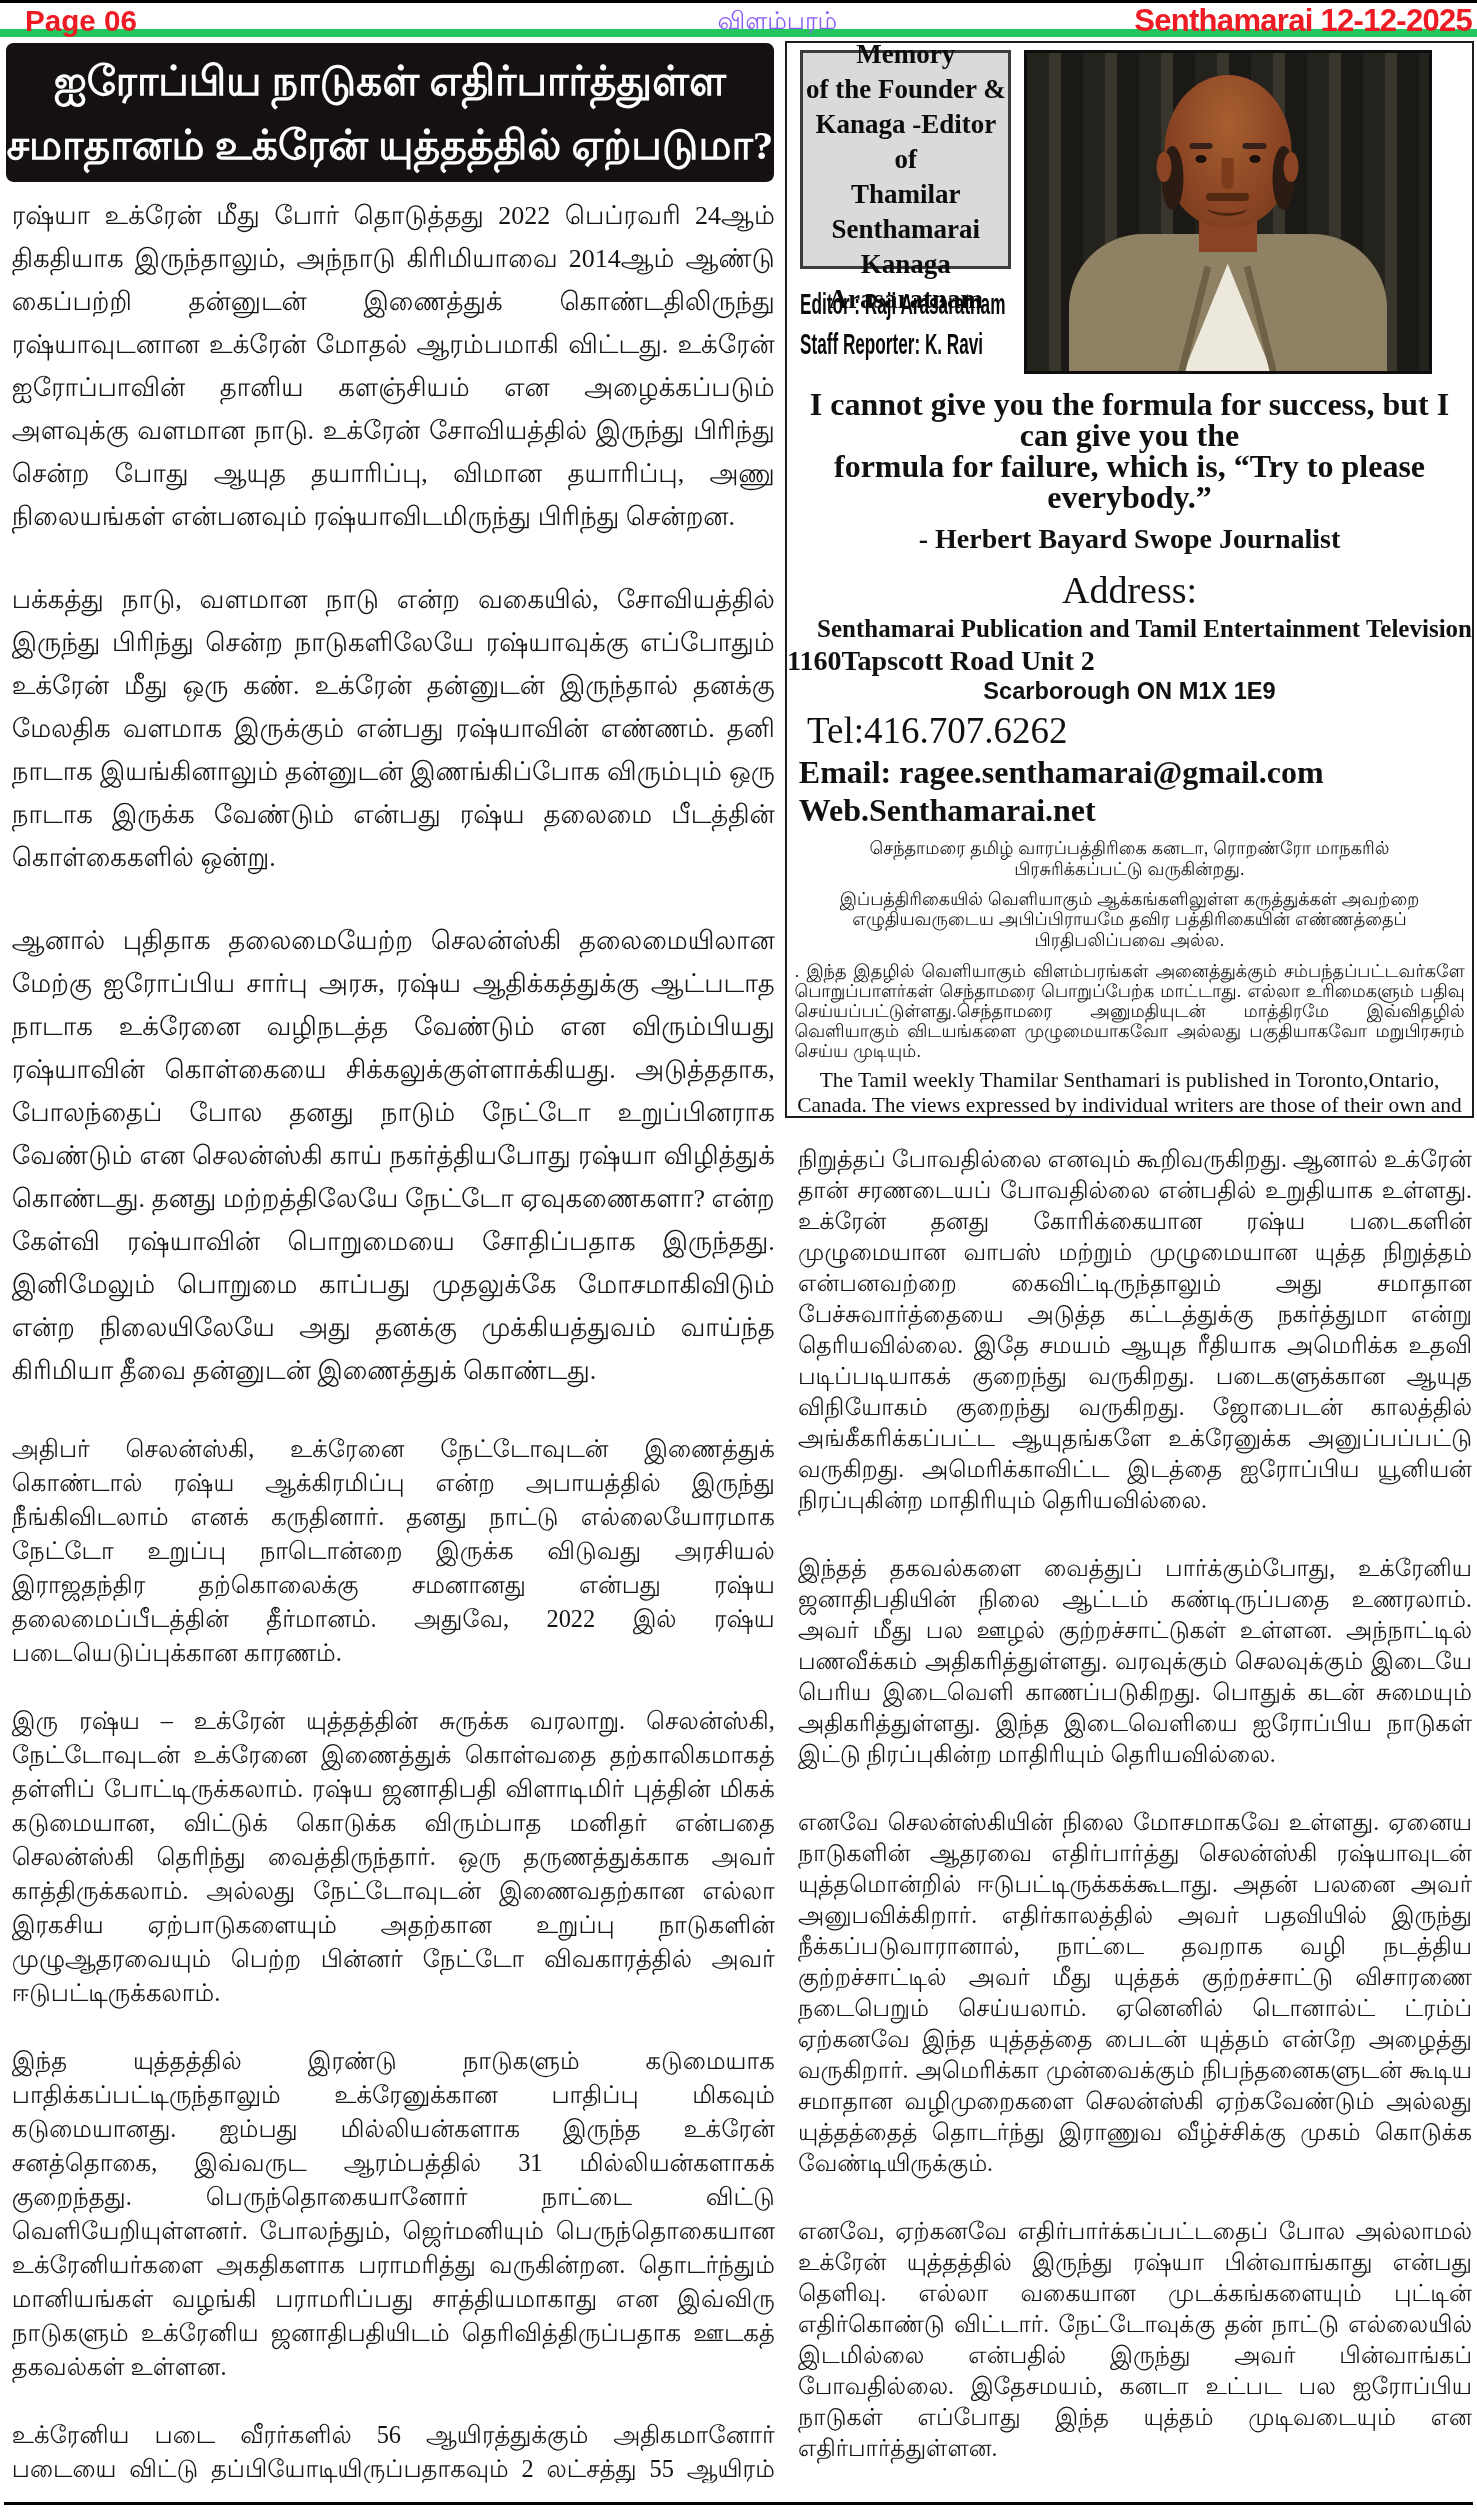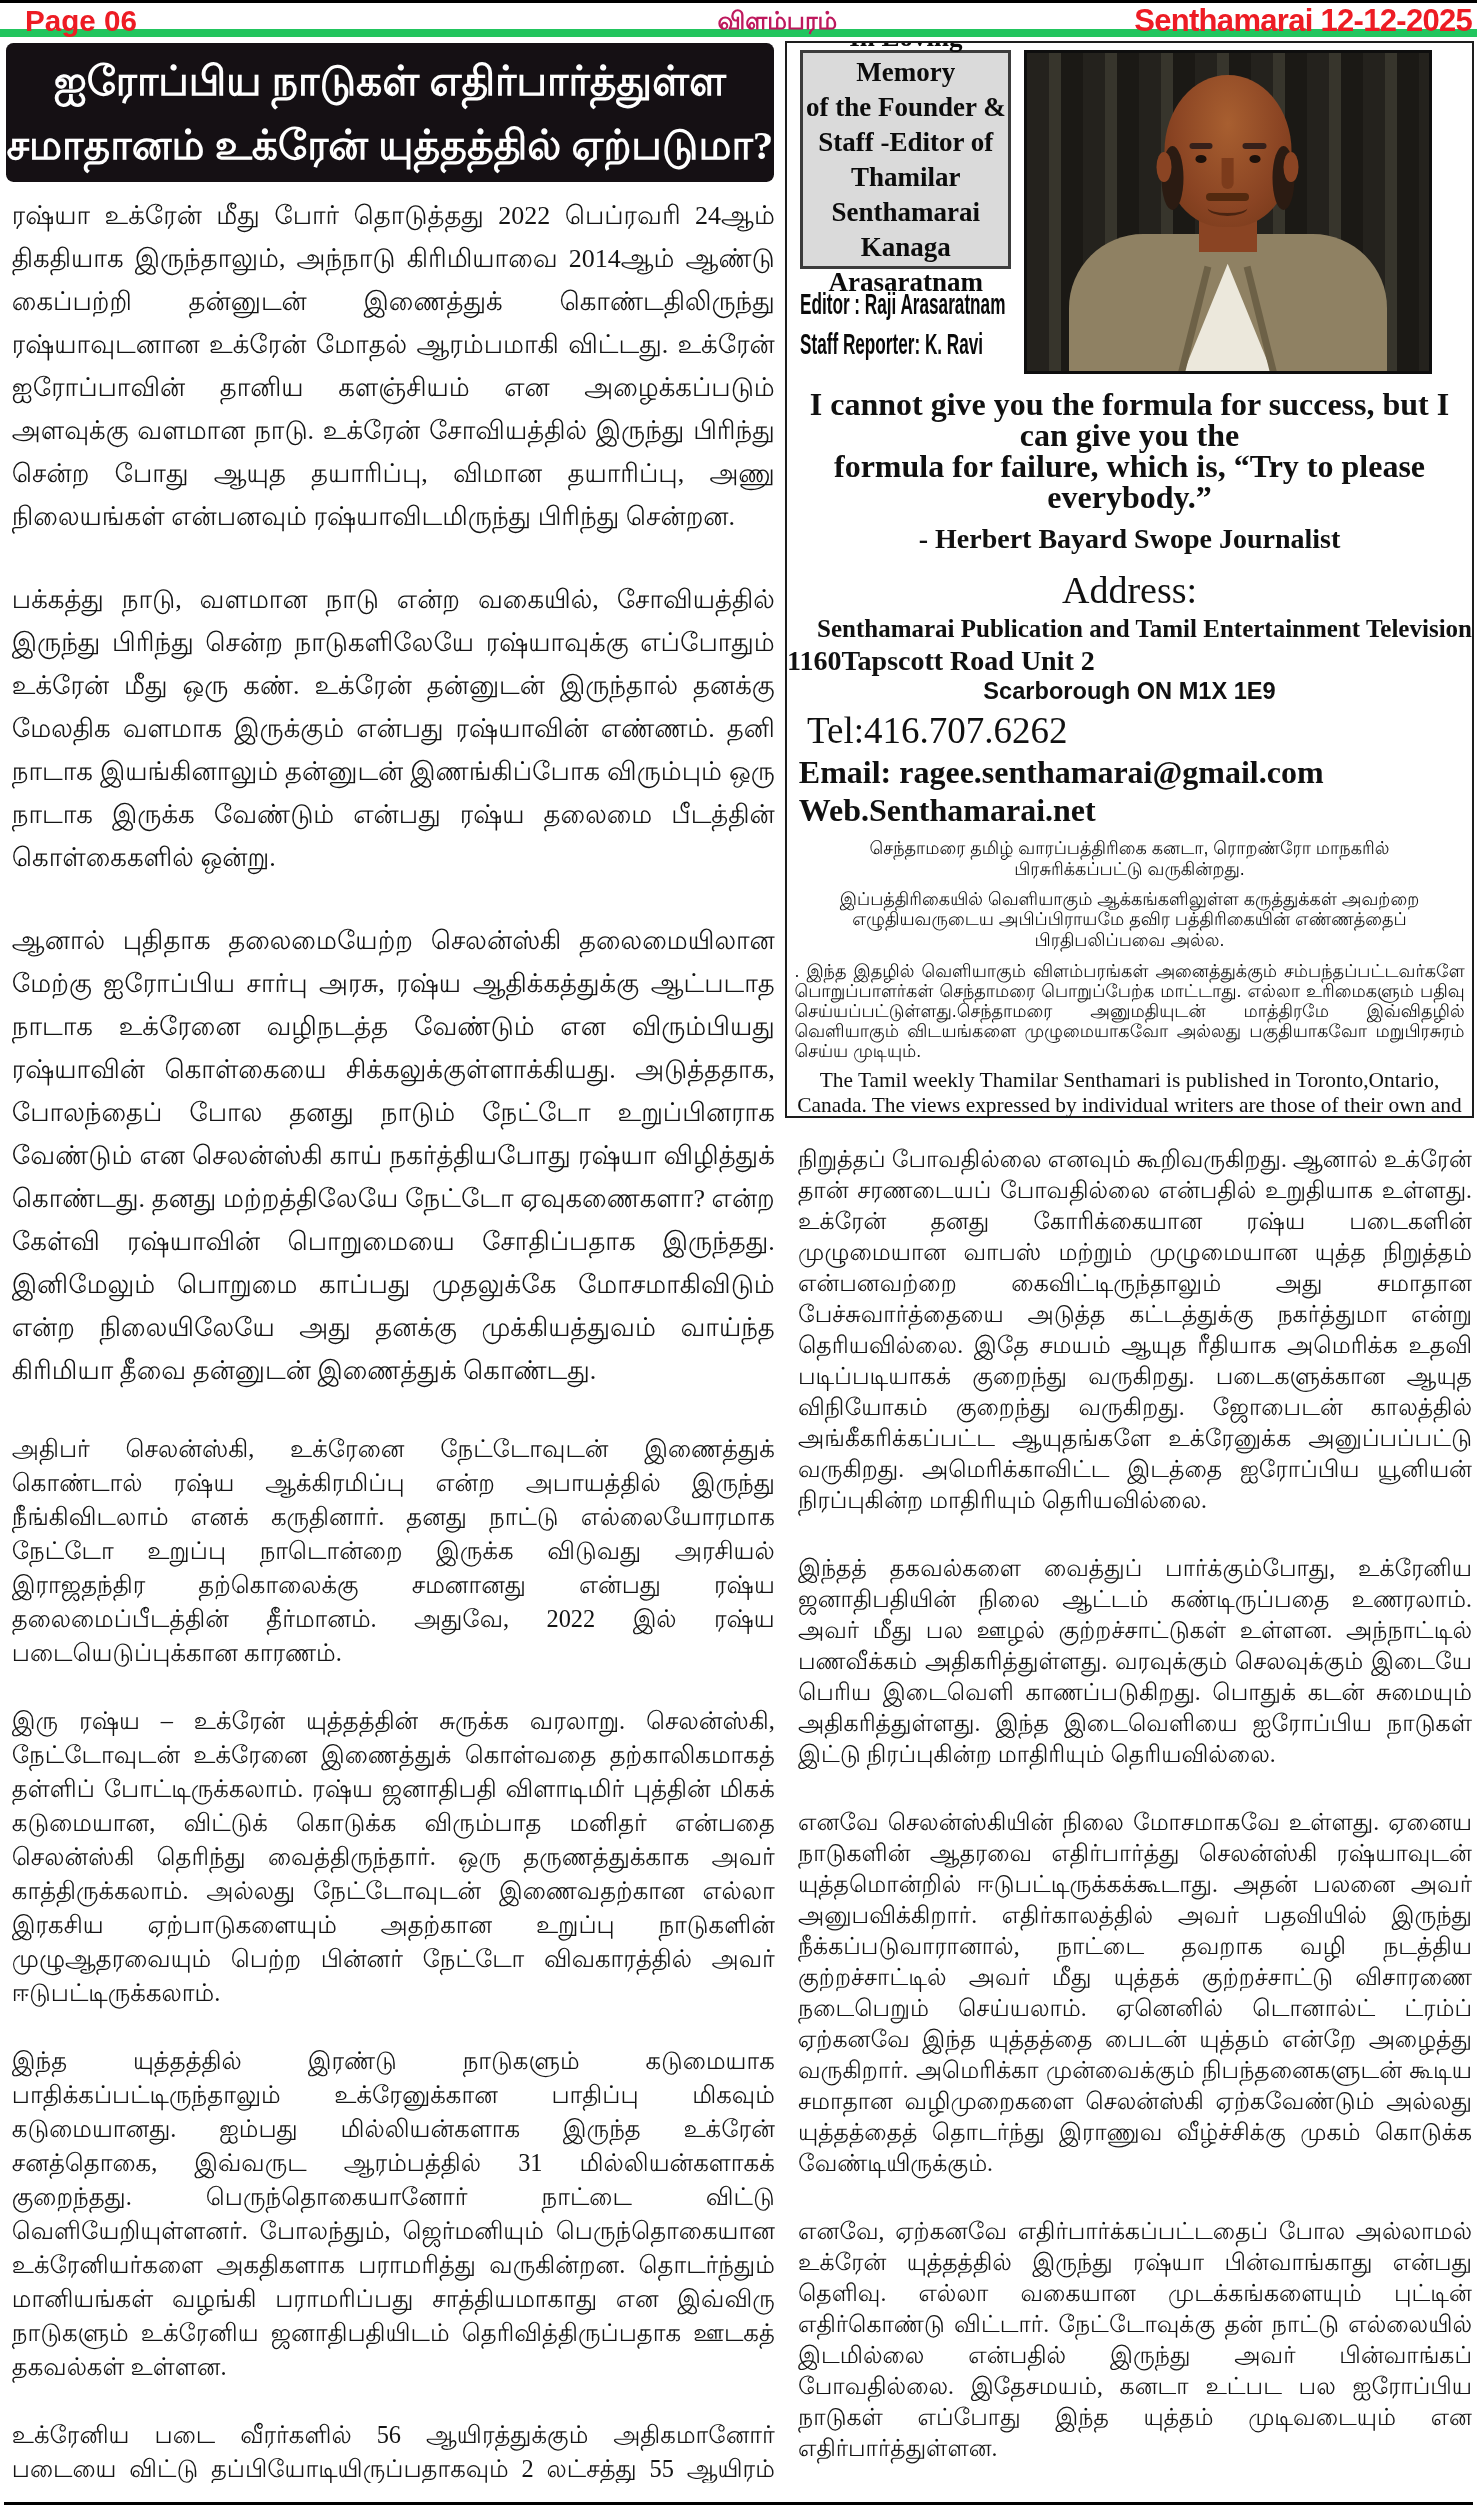--- a/index.html
+++ b/index.html
@@ -14,21 +14,21 @@
     position:absolute; left:0; top:0; width:1478px; height:37px;
     background:#fff; border-top:3px solid #000; border-bottom:8px solid #22c55e;
   }
   .page-no {
     position:absolute; left:25px; top:0.7px;
     font-family:"Liberation Sans", sans-serif; font-weight:bold;
     font-size:29.6px; color:#ed1c24;
   }
   .header-center {
     position:absolute; left:50%; top:3.7px; transform:translateX(-18%);
-    font-family:"Liberation Sans", sans-serif; font-size:24.4px; font-weight:bold; color:#be185d;
+    font-family:"Liberation Sans", sans-serif; font-size:24.4px; font-weight:normal; color:#8b5cf6;
   }
   .header-date {
     position:absolute; right:5.9px; top:0px;
     font-family:"Liberation Sans", sans-serif; font-weight:bold;
     font-size:31px; color:#ed1c24; letter-spacing:-0.7px;
   }
   .right-top-rule {
     position:absolute; left:785px; top:46px; width:689px; height:0;
     border-top:2.2px solid #111;
   }
@@ -152,21 +152,21 @@
     <p class="tight">உக்ரேனிய படை வீரர்களில் 56 ஆயிரத்துக்கும் அதிகமானோர் படையை விட்டு தப்பியோடியிருப்பதாகவும் 2 லட்சத்து 55 ஆயிரம் பேர் கடமைக்கு சமுகமளிக்காமல் இருப்பதாகவும் இது 2022இன் பின்னரான நிலை எனவும் தெரிவிக்கப்படுகிறது.</p>
 
   </div>
 
   <div class="mast-box">
     <div class="mast-row">
       <div class="mast-left">
         <div class="memorial-box">
           <span>In Loving Memory</span>
           <span>of the  Founder &amp;</span>
-          <span>Staff -Editor of</span>
+          <span>Kanaga -Editor of</span>
           <span>Thamilar Senthamarai</span>
           <span>Kanaga  Arasaratnam</span>
         </div>
         <div class="editor-lines">
           <div class="cond">Editor : Raji  Arasaratnam</div>
           <div class="cond">Staff  Reporter: K. Ravi</div>
         </div>
       </div>
       <div class="photo">
         <div class="ph-body"></div>

